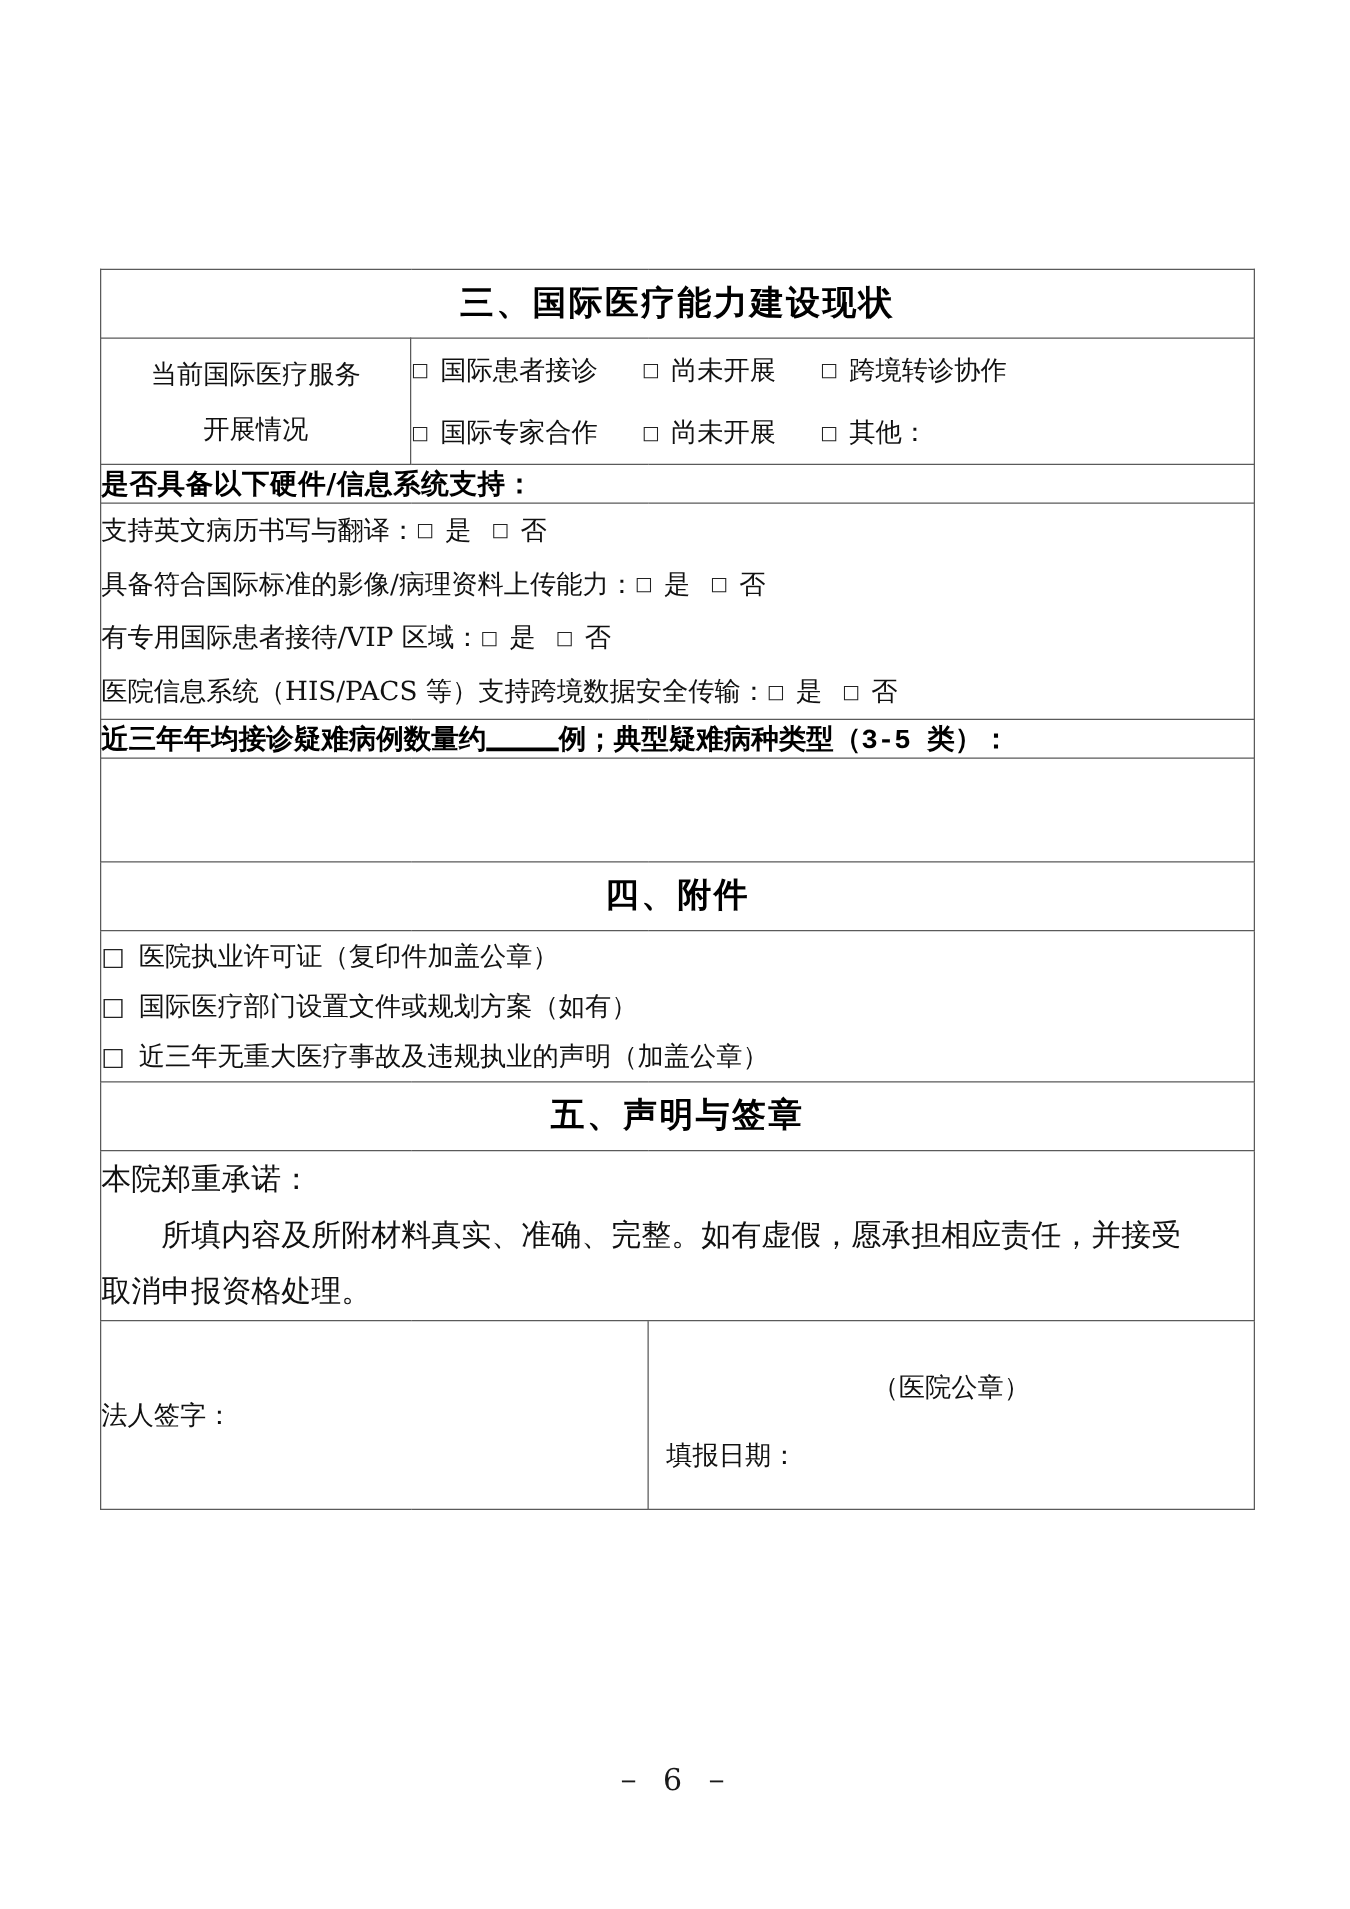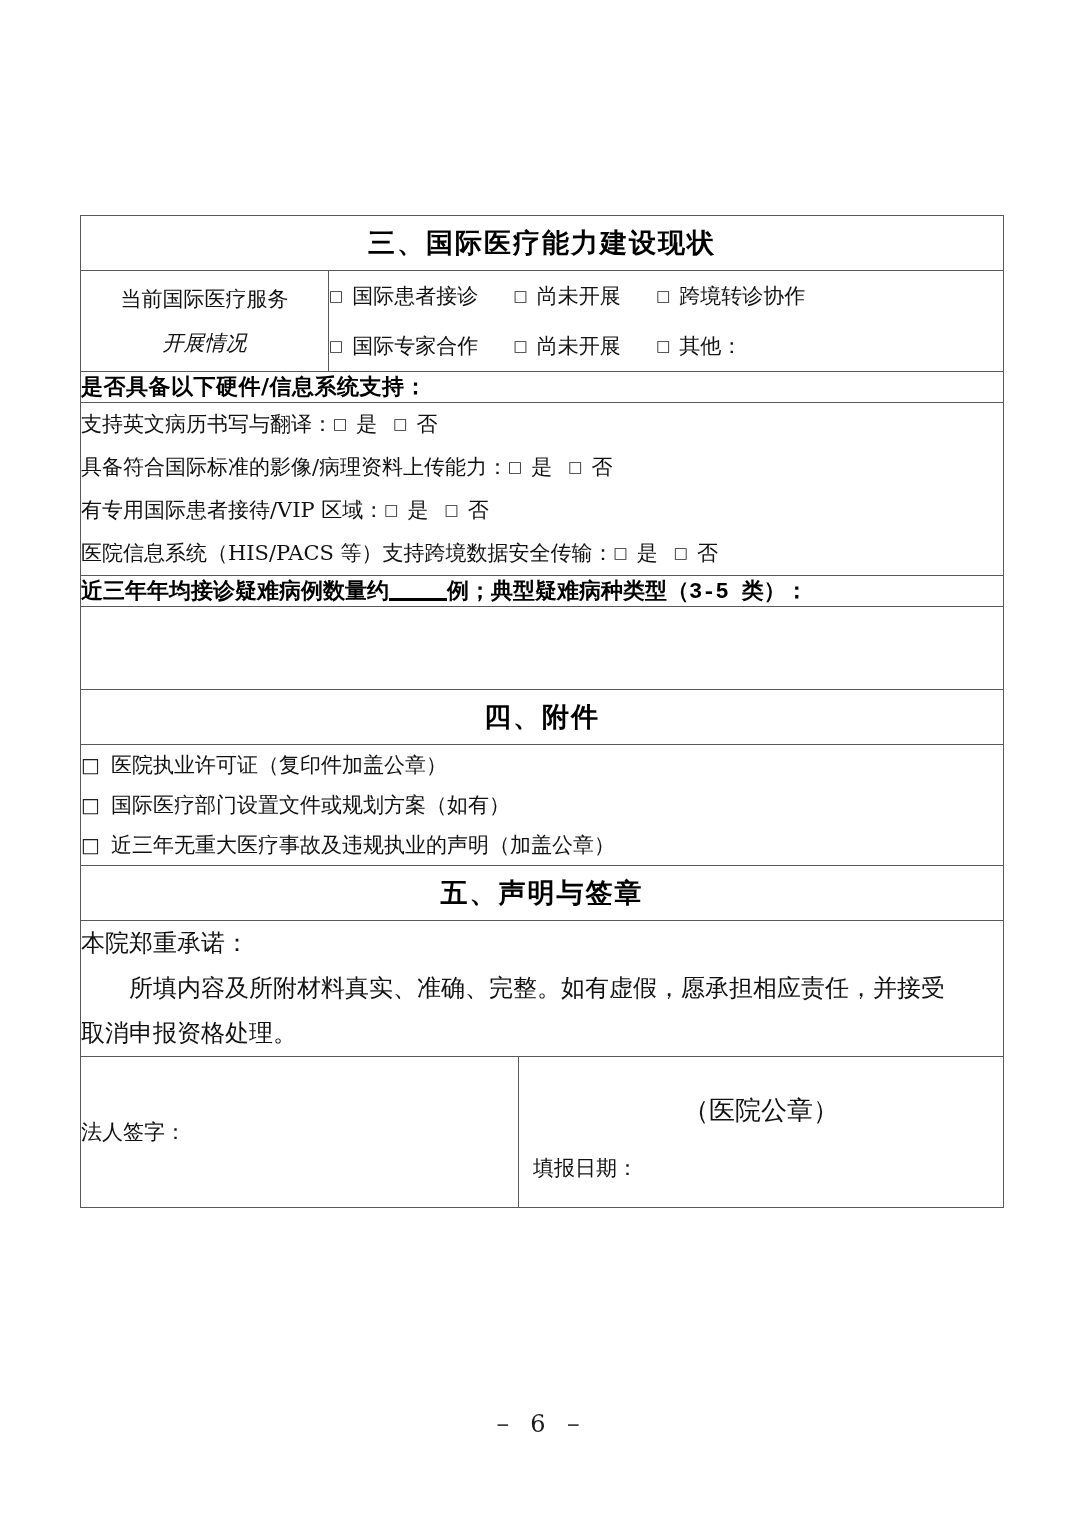--- a/index.html
+++ b/index.html
@@ -51,21 +51,21 @@
   }
 
   
   .label-cell {
     text-align: center;
     font-size: 21px;
     line-height: 44px;
     padding: 10px 6px;
     color: #111;
   }
-  .label-cell .l2 { display:block;font-style:italic; }
+  .label-cell .l2 { display:block; }
 
   
   .opts-cell {
     padding: 10px 0 10px 14px;
   }
   .opt-line {
     font-size: 21px;
     line-height: 50px;
     white-space: nowrap;
     color: #111;
@@ -151,21 +151,21 @@
     color: #111;
     vertical-align: middle;
   }
   .sign-right {
     height: 150px;
     padding: 0;
     vertical-align: middle;
   }
   .seal-text {
     text-align: center;
-    font-size: 26px;
+    font-size: 21px;
     color: #111;
     padding: 10px 0 26px 0;
   }
   .date-text {
     font-size: 21px;
     color: #111;
     padding-left: 14px;
   }
 
   

